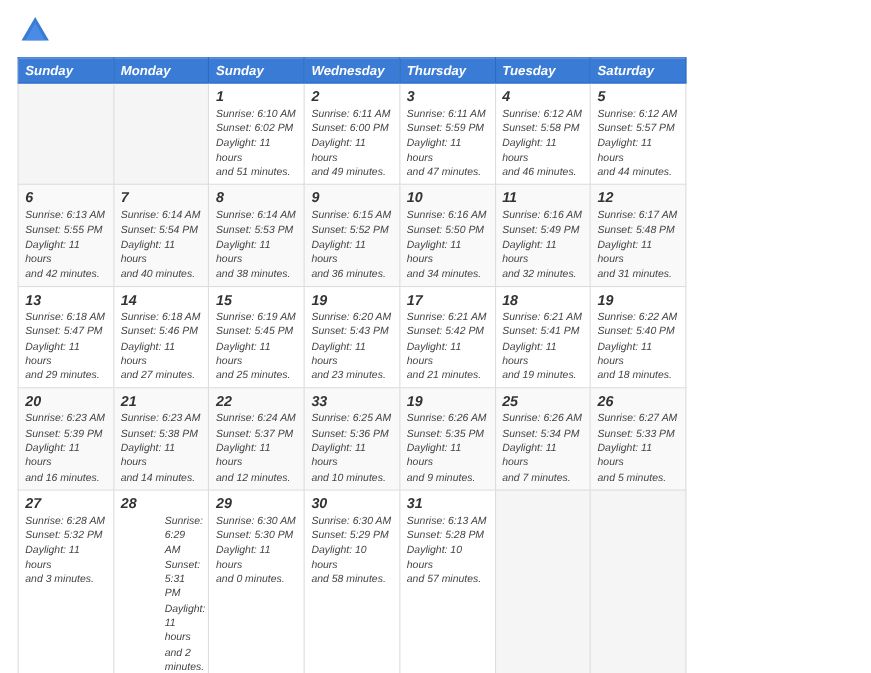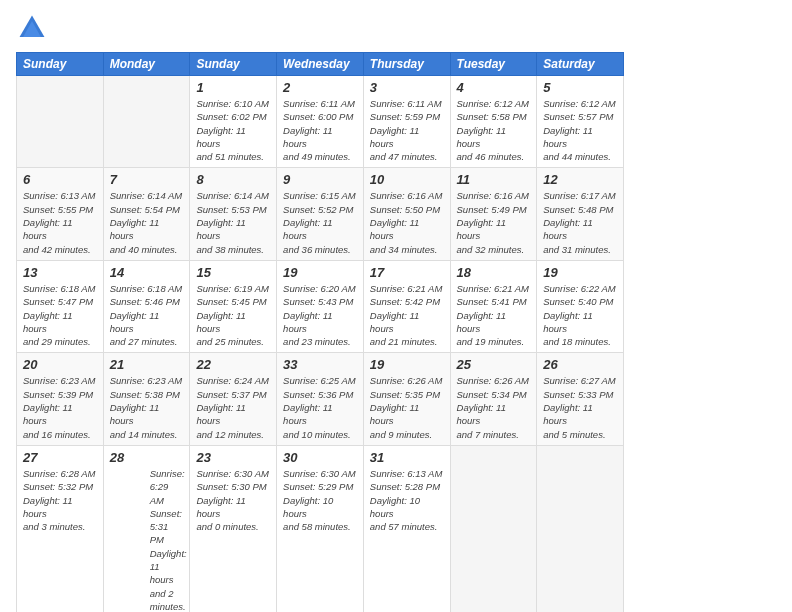--- a/index.html
+++ b/index.html
@@ -339,21 +339,21 @@
 and 3 minutes.</div>
           </td>
           <td>
             <span class="day-number">28</span>
             <div class="day-info" style="white-space: pre-line; margin-left: 40px;">Sunrise: 6:29 AM
 Sunset: 5:31 PM
 Daylight: 11 hours
 and 2 minutes.</div>
           </td>
           <td>
-            <span class="day-number">23</span>
+            <span class="day-number">29</span>
             <div class="day-info" style="white-space: pre-line;">Sunrise: 6:30 AM
 Sunset: 5:30 PM
 Daylight: 11 hours
 and 0 minutes.</div>
           </td>
           <td>
             <span class="day-number">30</span>
             <div class="day-info" style="white-space: pre-line;">Sunrise: 6:30 AM
 Sunset: 5:29 PM
 Daylight: 10 hours

